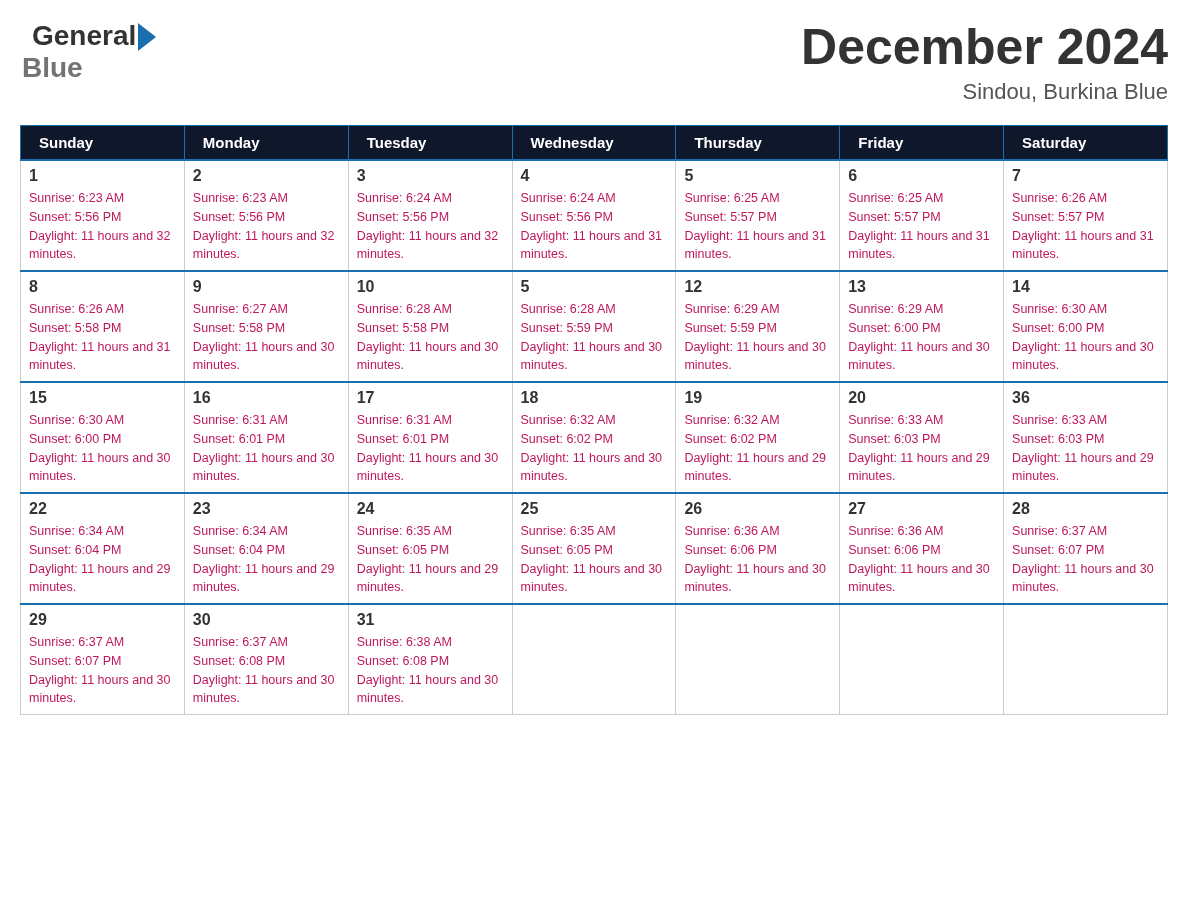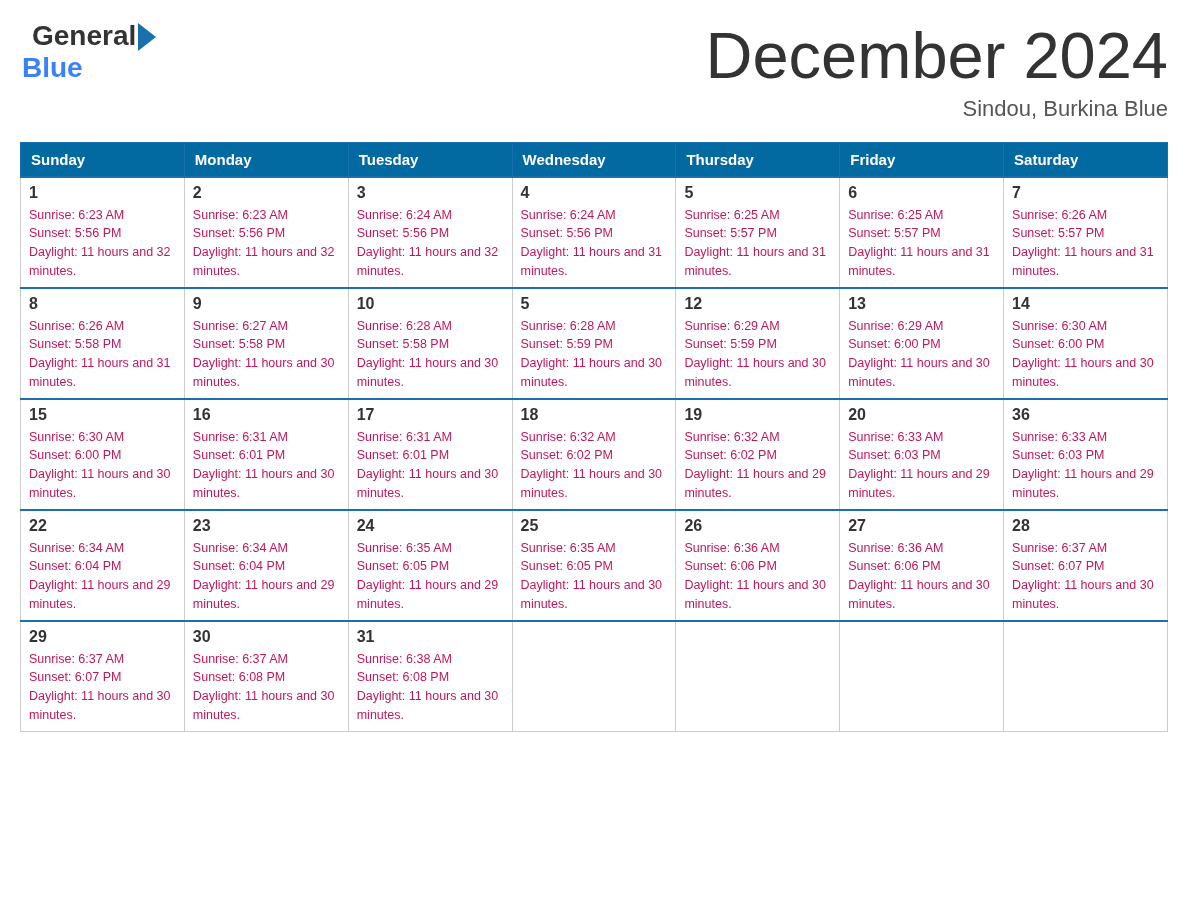--- a/index.html
+++ b/index.html
@@ -37,45 +37,45 @@
       height: 0;
       border-left: 18px solid #1a6faf;
       border-top: 14px solid transparent;
       border-bottom: 14px solid transparent;
       margin-left: 2px;
       margin-top: 2px;
     }
     .logo-blue {
       font-size: 28px;
       font-weight: bold;
-      color: #3b82f6;
+      color: #737373;
       margin-left: 2px;
     }
     .title-section {
       text-align: right;
     }
     .month-title {
-      font-size: 65px;
-      font-weight: normal;
+      font-size: 50px;
+      font-weight: bold;
       color: #333;
       line-height: 1.1;
     }
     .location-title {
       font-size: 22px;
       color: #555;
       margin-top: 4px;
     }
     .calendar {
       width: 100%;
       border-collapse: collapse;
     }
     .calendar th {
-      background-color: #0369a1;
+      background-color: #0f172a;
       color: #fff;
-      padding: 8px 10px;
+      padding: 8px 18px;
       text-align: left;
       font-size: 15px;
       font-weight: bold;
       border: 1px solid #1a6faf;
     }
     .calendar td {
       vertical-align: top;
       padding: 6px 8px;
       border: 1px solid #ccc;
       width: 14.28%;

